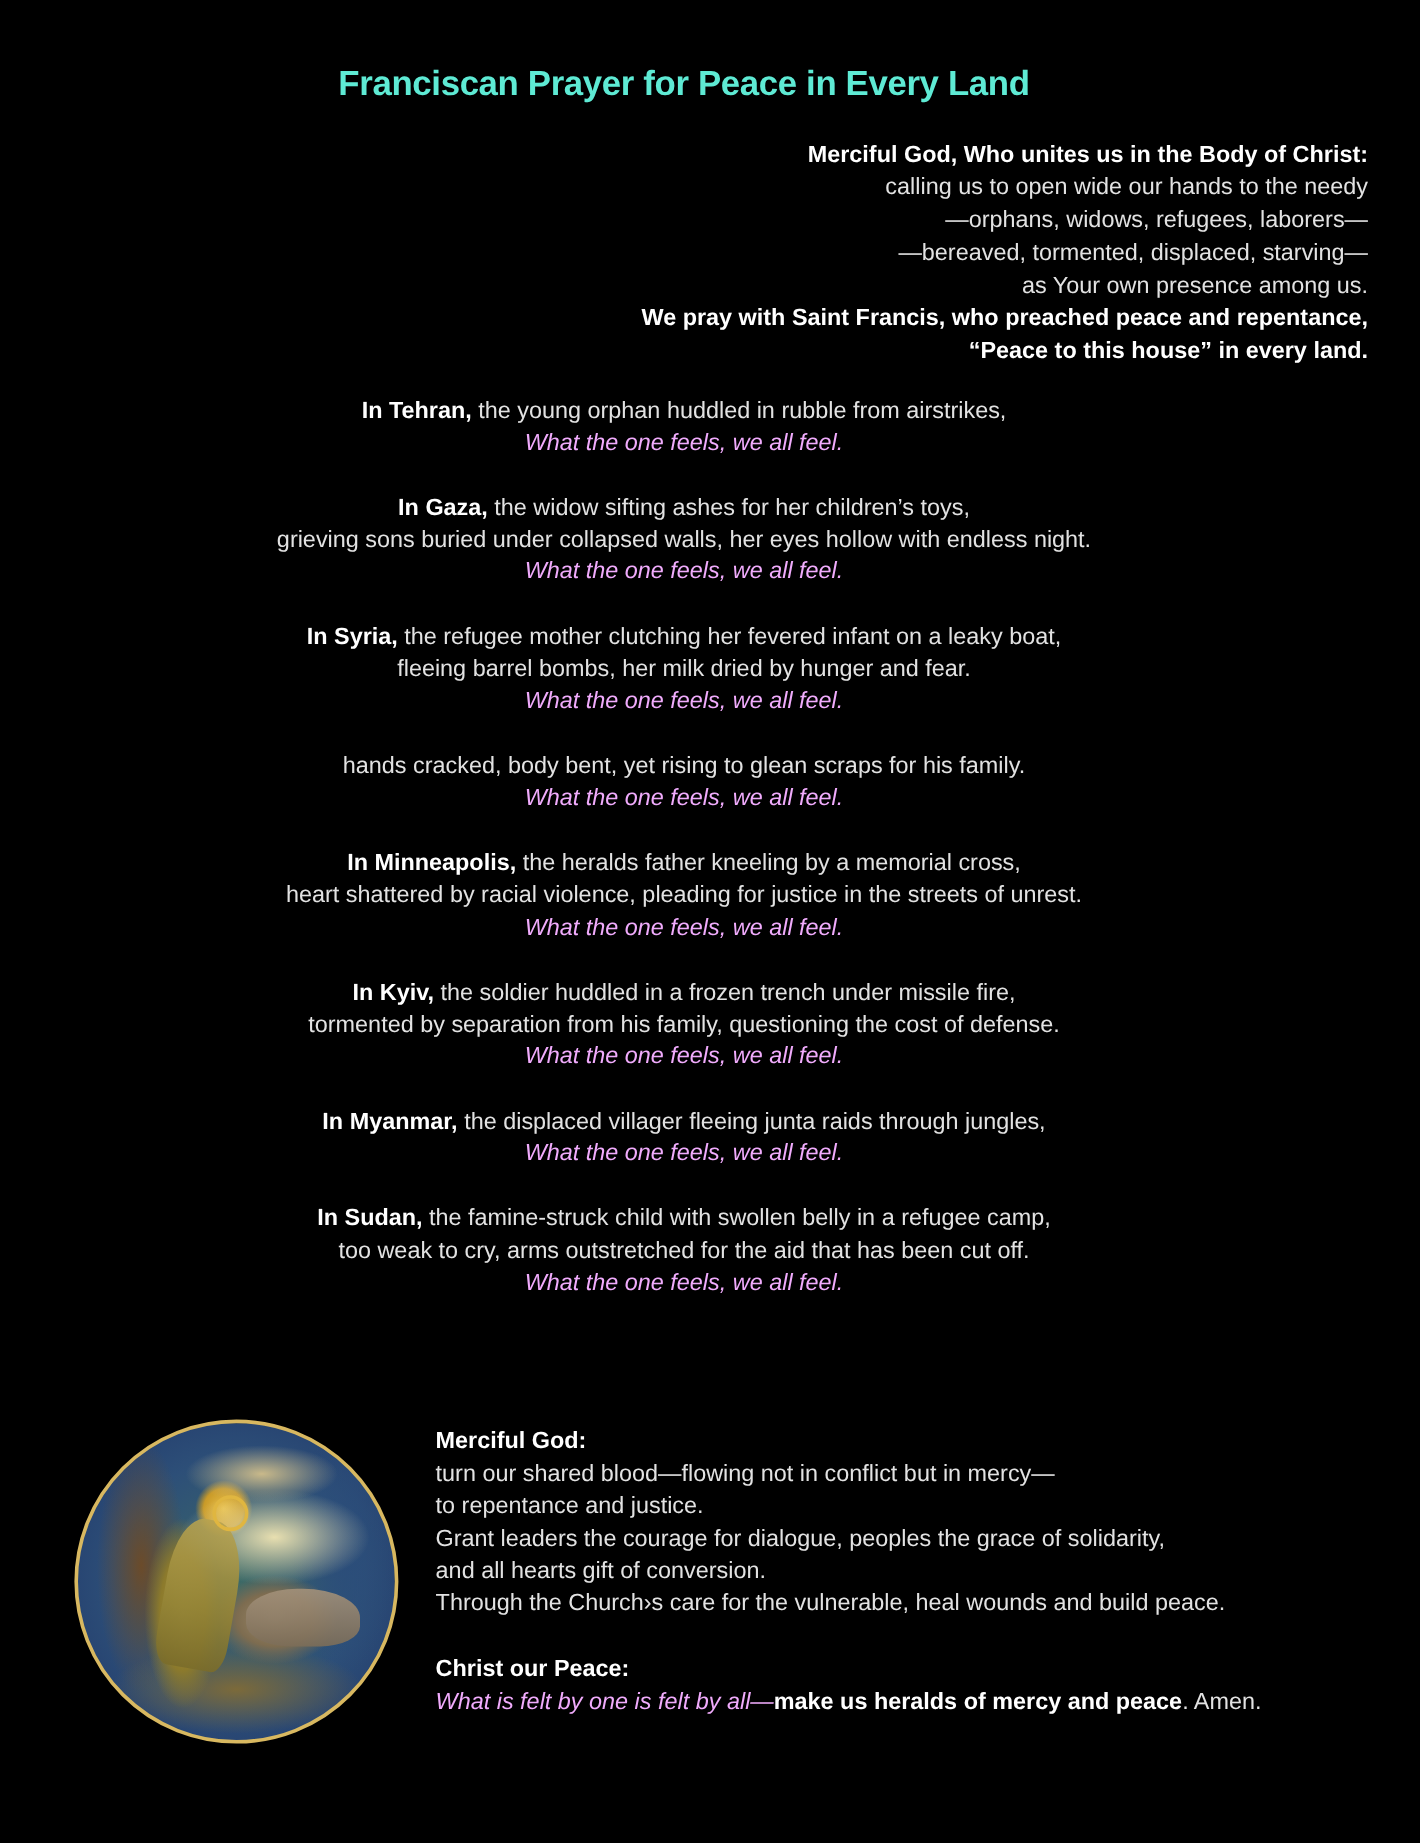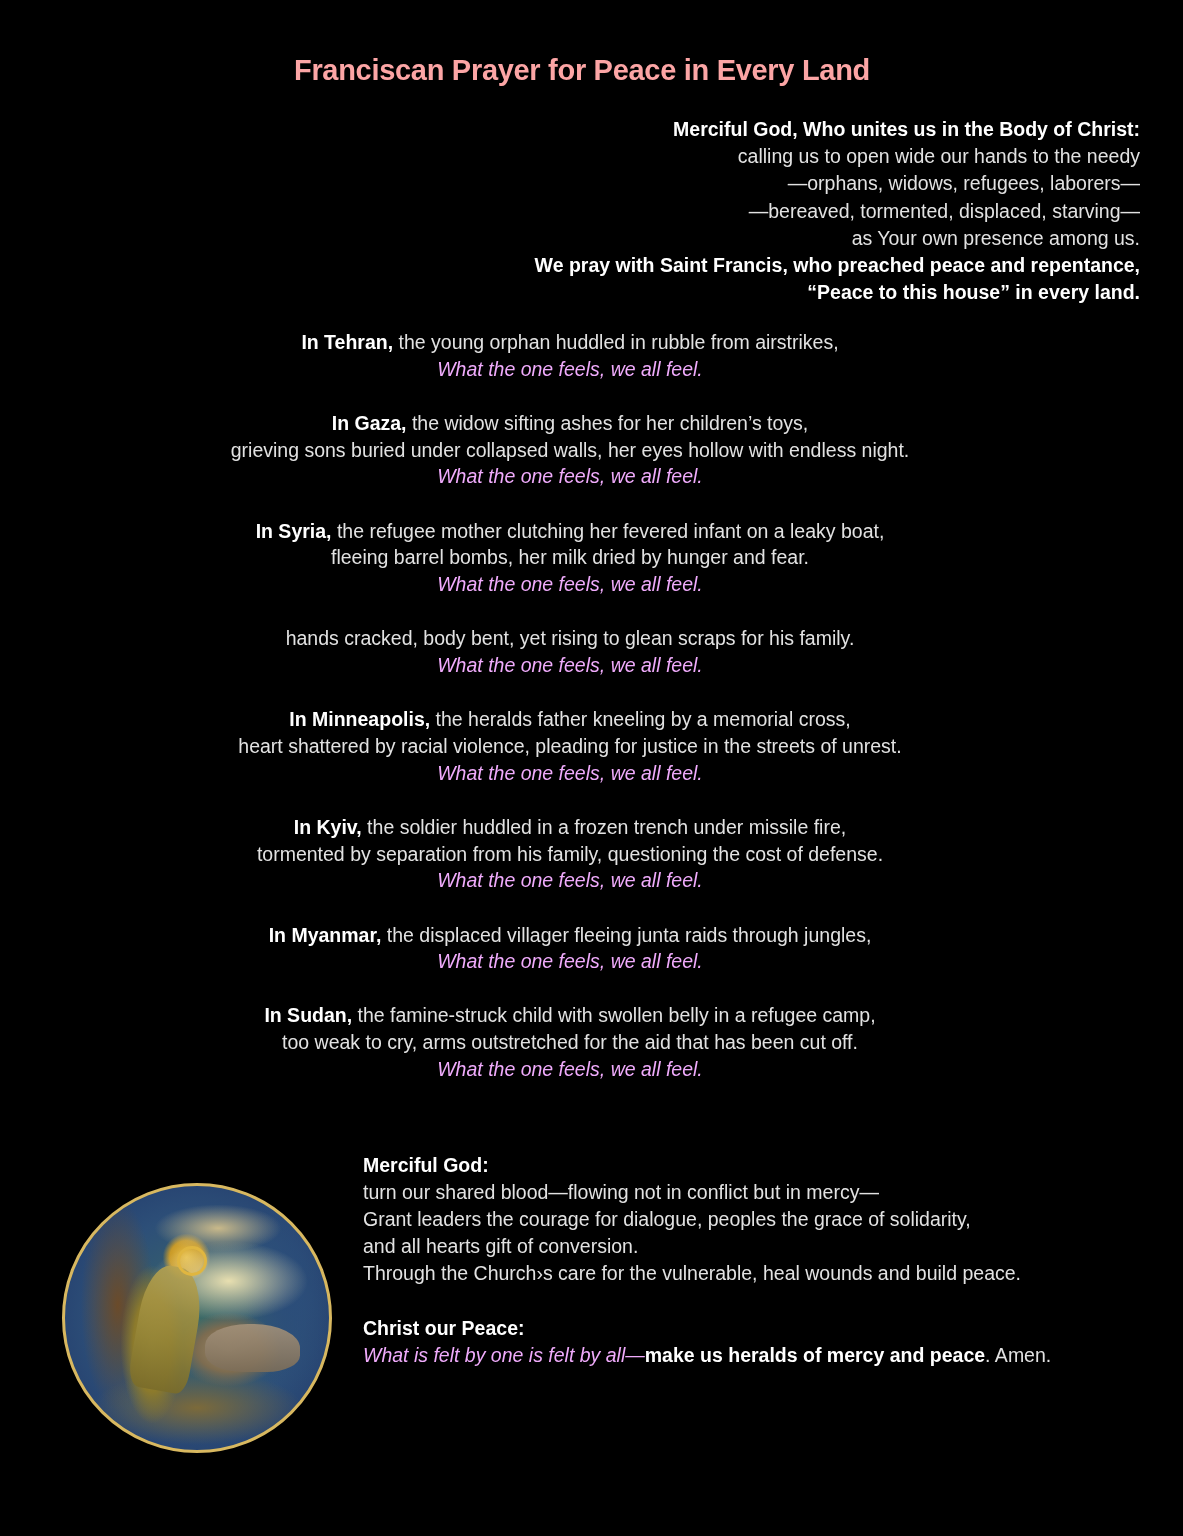--- a/index.html
+++ b/index.html
@@ -11,26 +11,26 @@
     width: 1183px;
     height: 1536px;
     position: relative;
     overflow: hidden;
     color: #e6e6e6;
     font-family: "Liberation Sans", "DejaVu Sans", sans-serif;
   }
   .title {
     position: absolute;
     top: 54px;
-    left: 12px;
+    left: 0;
     width: 1140px;
     text-align: center;
     font-size: 29px;
     font-weight: bold;
-    color: #fca5a5;
+    color: #5eead4;
     letter-spacing: -0.3px;
   }
   .intro {
     position: absolute;
     top: 116px;
     left: 0;
     width: 1140px;
     text-align: right;
     font-size: 19.5px;
     line-height: 27.2px;
@@ -106,21 +106,21 @@
     top: 138px;
     width: 95px;
     height: 48px;
     background: linear-gradient(180deg, #a3917a 0%, #7c6d58 100%);
     border-radius: 45% 50% 35% 40%;
     opacity: 0.9;
   }
   .closing {
     position: absolute;
     left: 363px;
-    top: 1152px;
+    top: 1188px;
     font-size: 19.5px;
     line-height: 27.1px;
     color: #e2e2e2;
     text-align: left;
   }
   .closing .gap { display: block; height: 27.1px; }
 </style>
 </head>
 <body>
 
@@ -180,20 +180,21 @@
 
   <div class="plate">
     <div class="plate-figure"></div>
     <div class="plate-halo"></div>
     <div class="plate-wolf"></div>
   </div>
 
   <div class="closing">
     <span class="line b">Merciful God:</span>
     <span class="line">turn our shared blood—flowing not in conflict but in mercy—</span>
+    <span class="line">to repentance and justice.</span>
     <span class="line">Grant leaders the courage for dialogue, peoples the grace of solidarity,</span>
     <span class="line">and all hearts gift of conversion.</span>
     <span class="line">Through the Church›s care for the vulnerable, heal wounds and build peace.</span>
     <span class="gap"></span>
     <span class="line b">Christ our Peace:</span>
     <span class="line"><span class="it">What is felt by one is felt by all—</span><span class="b">make us heralds of mercy and peace</span><span>. Amen.</span></span>
   </div>
 
 </div>
 

